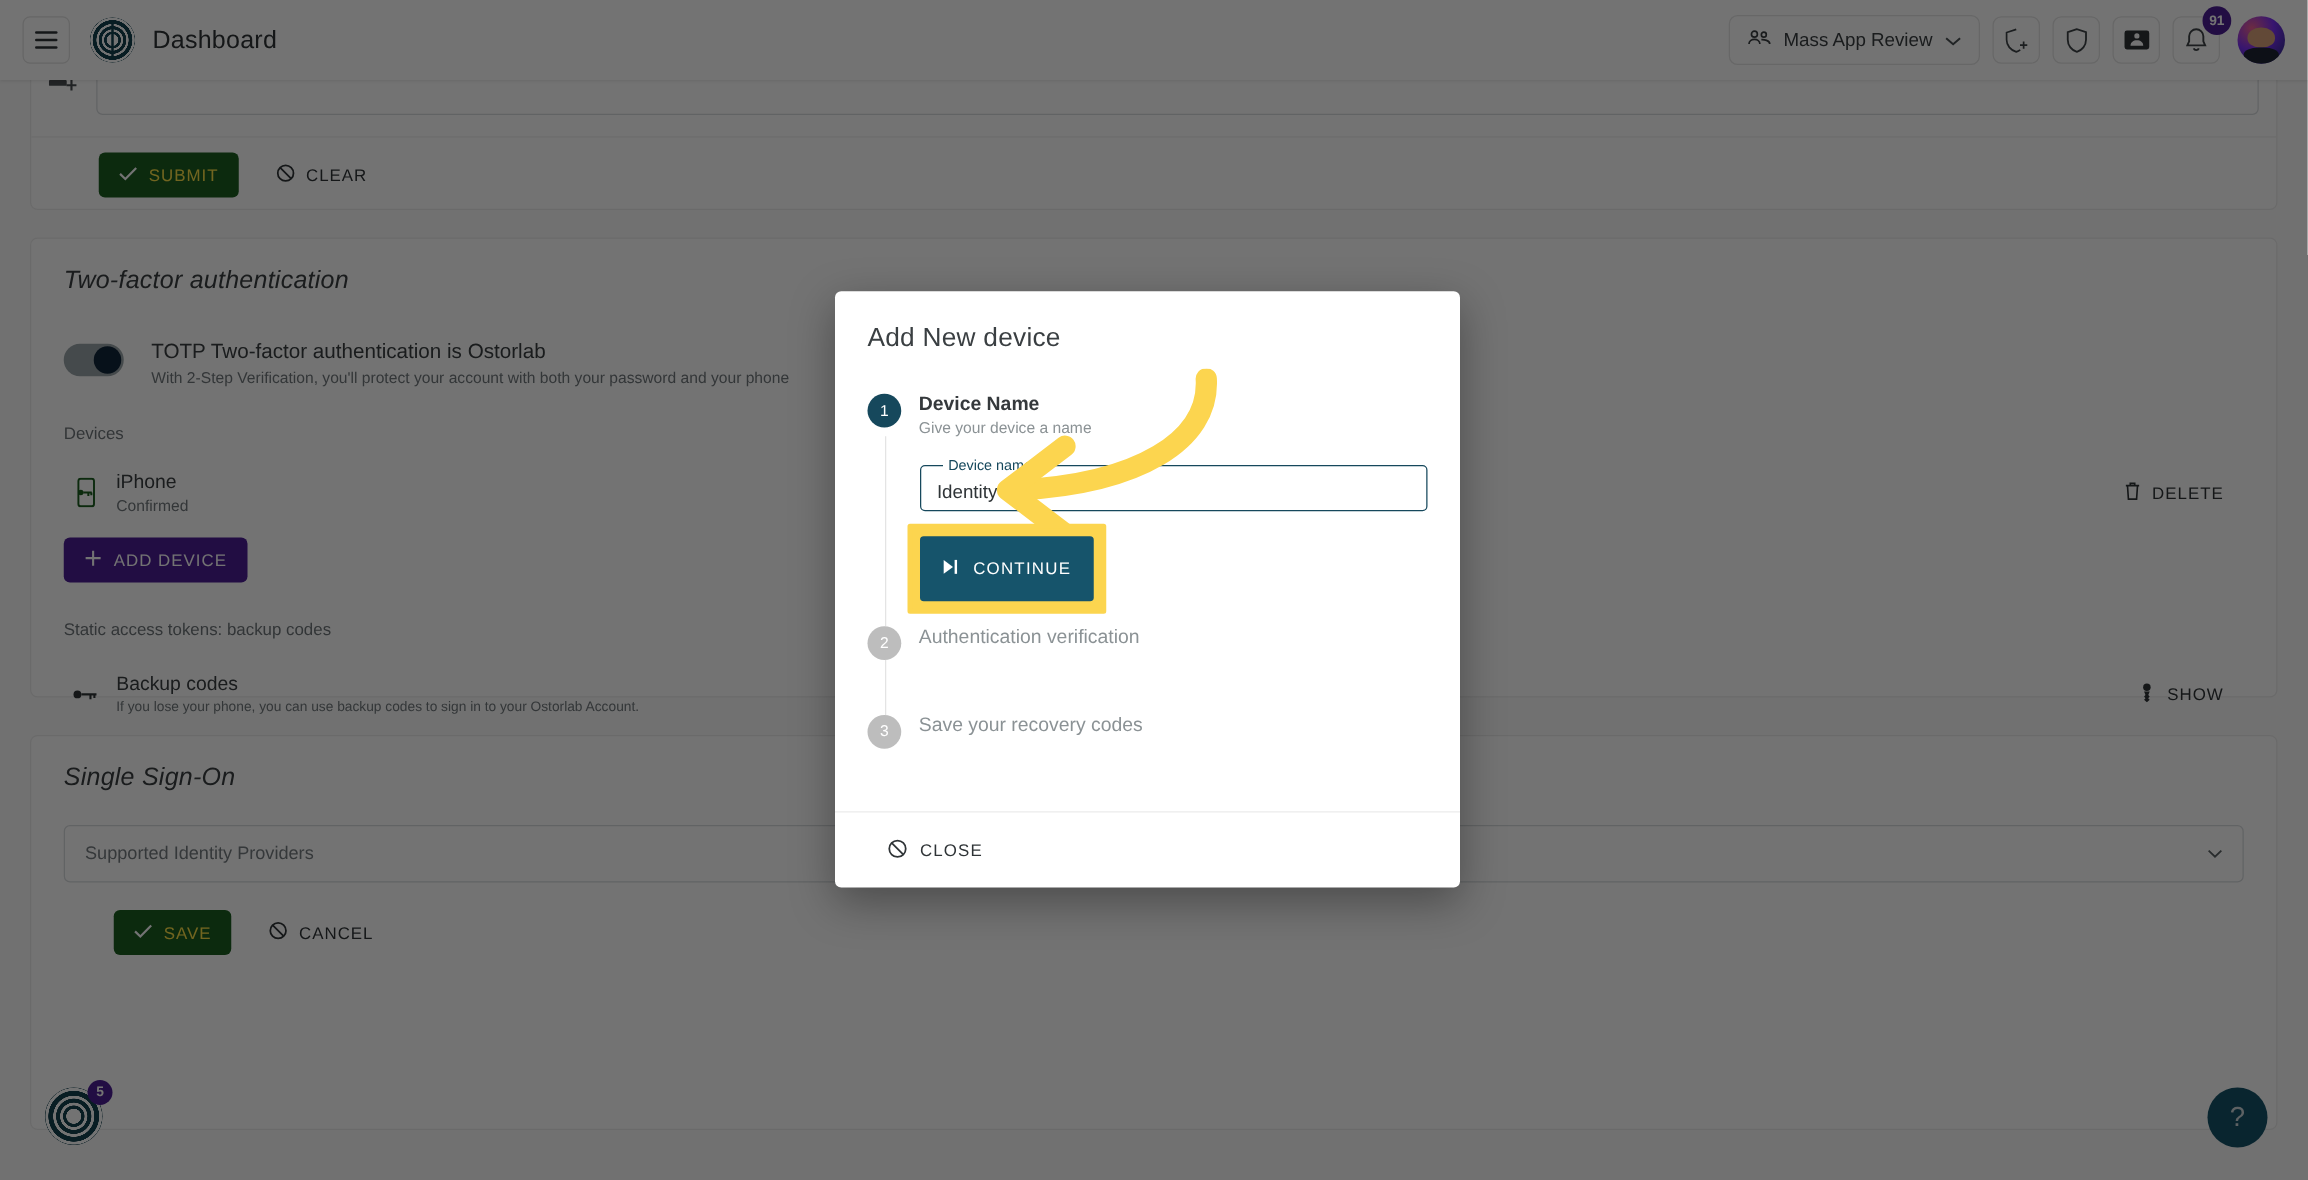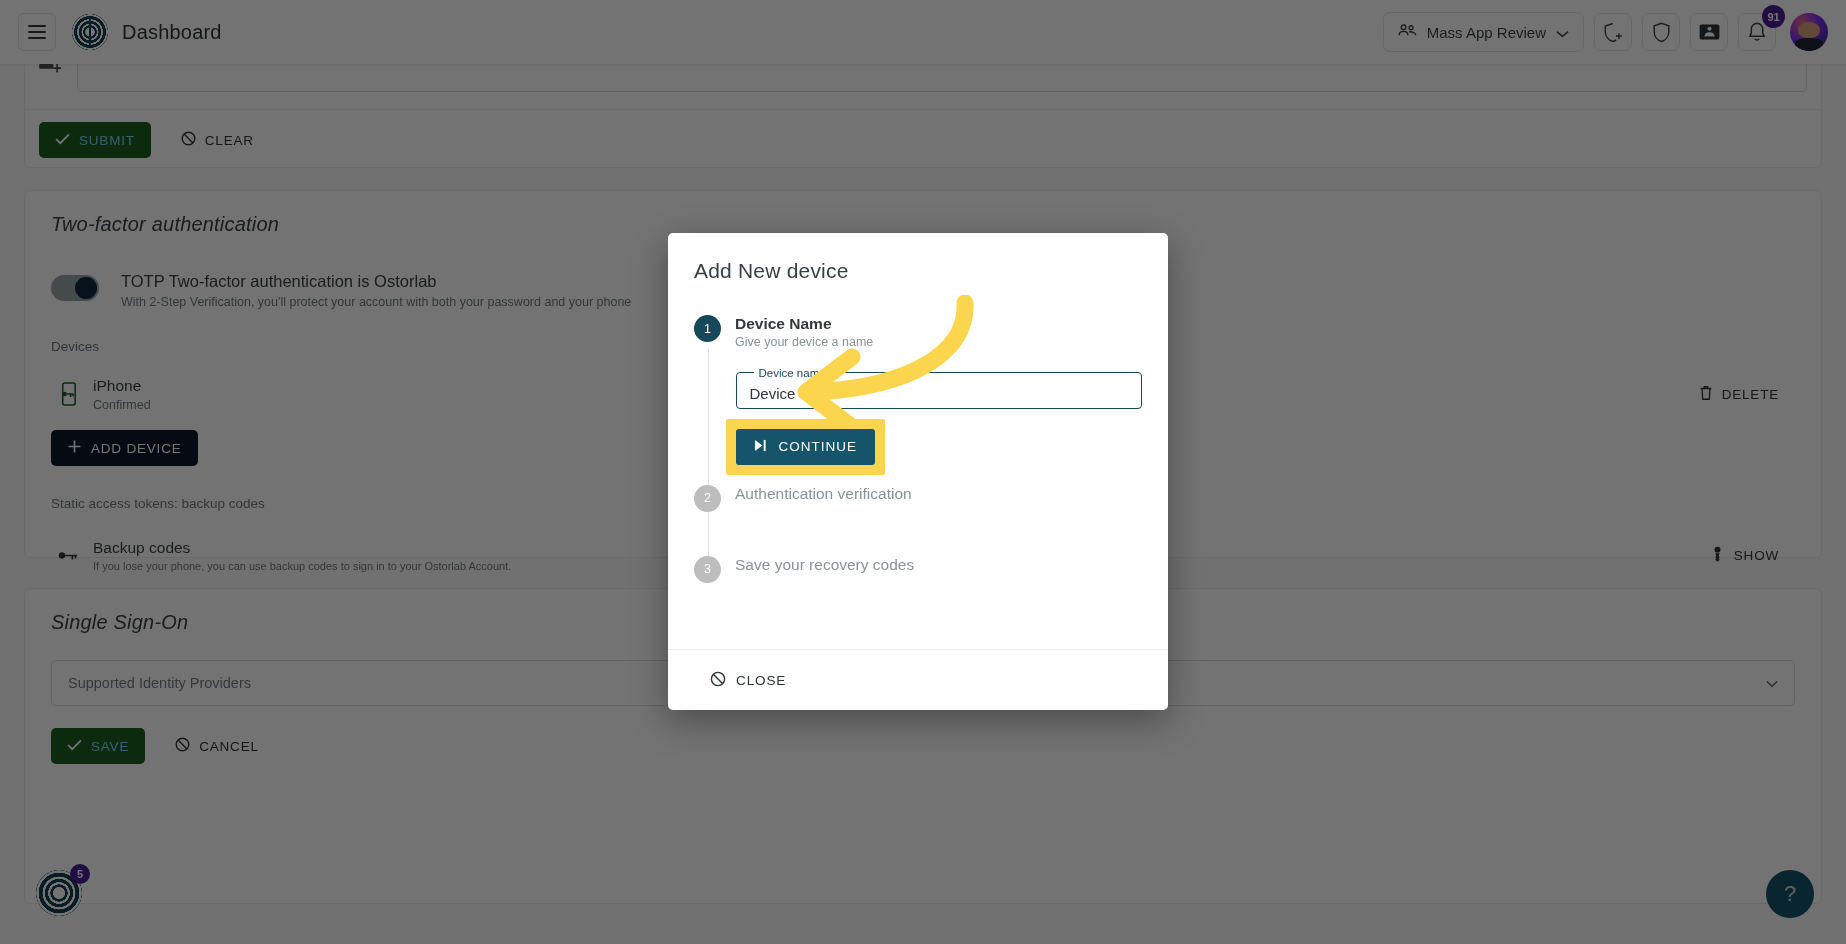--- a/index.html
+++ b/index.html
@@ -87,23 +87,23 @@
   .top-input {
     flex:1; height: 40px; border:1px solid #d8dbde; border-radius: 5px; background:#fff;
   }
   .btn-row { display:flex; align-items:center; gap: 14px; padding: 12px 14px 0 14px; border-top:1px solid #efefef; margin-top: 14px;}
   .btn {
     display:inline-flex; align-items:center; gap: 9px;
     height: 36px; padding: 0 16px; border-radius: 5px;
     font-size: 13.5px; letter-spacing: .8px; border: none; cursor:pointer;
     font-family: "Liberation Sans", sans-serif;
   }
-  .btn-green { background:#1b5e20; color:#7dd3fc; }
+  .btn-green { background:#1b5e20; color:#fde047;margin-left:40px; }
   .btn-ghost { background:transparent; color:#2f3437; }
-  .btn-dark  { background:#0f172a; color:#fff; }
+  .btn-dark  { background:#4c1d95; color:#fff; }
   .btn-outline-ghost { background:transparent; color:#2f3437; }
 
   
   #card-2fa { top: 190px; height: 368px; }
   .sec-title { font-size: 20px; color:#3a3f42; letter-spacing:.2px;font-style:italic; }
   .toggle-row { display:flex; align-items:flex-start; gap: 22px; margin-top: 36px; }
   .toggle {
     width: 48px; height: 26px; border-radius: 14px; background:#9aa4a8; position:relative; flex:none;
     margin-top: 3px; cursor:pointer;
   }
@@ -200,21 +200,21 @@
     margin-top: 20px; display:inline-block; position:relative;
   }
   .hl-box {
     position:absolute; left:-10px; top:-10px; right:-10px; bottom:-10px;
     border: 4px solid #fcd54f; background:#fcd54f; border-radius: 2px;
   }
   .btn-continue {
     position:relative; z-index:2;
     display:inline-flex; align-items:center; gap: 11px;
     background:#16546b; color:#fff; border:none; cursor:pointer;
-    height: 36px; padding: 0 18px; border-radius: 3px;
+    height: 52px; padding: 0 18px; border-radius: 3px;
     font-size: 13.5px; letter-spacing: 1px;
     font-family:"Liberation Sans", sans-serif;
   }
 
   .modal-footer {
     border-top: 1px solid #ececec;
     margin: 0 -26px; padding: 12px 26px;
     display:flex; align-items:center;
   }
   .btn-close {
@@ -453,21 +453,21 @@
         <div>
           <div class="step-title">Device Name</div>
           <div class="step-sub">Give your device a name</div>
         </div>
       </div>
       <div class="step-body">
         <div class="step-body-inner">
 
           <fieldset class="tf">
             <legend>Device name</legend>
-            <span class="tf-val">Device</span>
+            <span class="tf-val">Identity</span>
           </fieldset>
 
           <div class="continue-wrap">
             <div class="hl-box"></div>
             <button class="btn-continue">
               <span>
                 <svg width="14" height="13" viewBox="0 0 15 14" fill="#fff">
                   <path d="M1 1 9 7 1 13Z"></path>
                     <rect x="10.4" y="1" width="2.1" height="12"></rect>
                 </svg>

